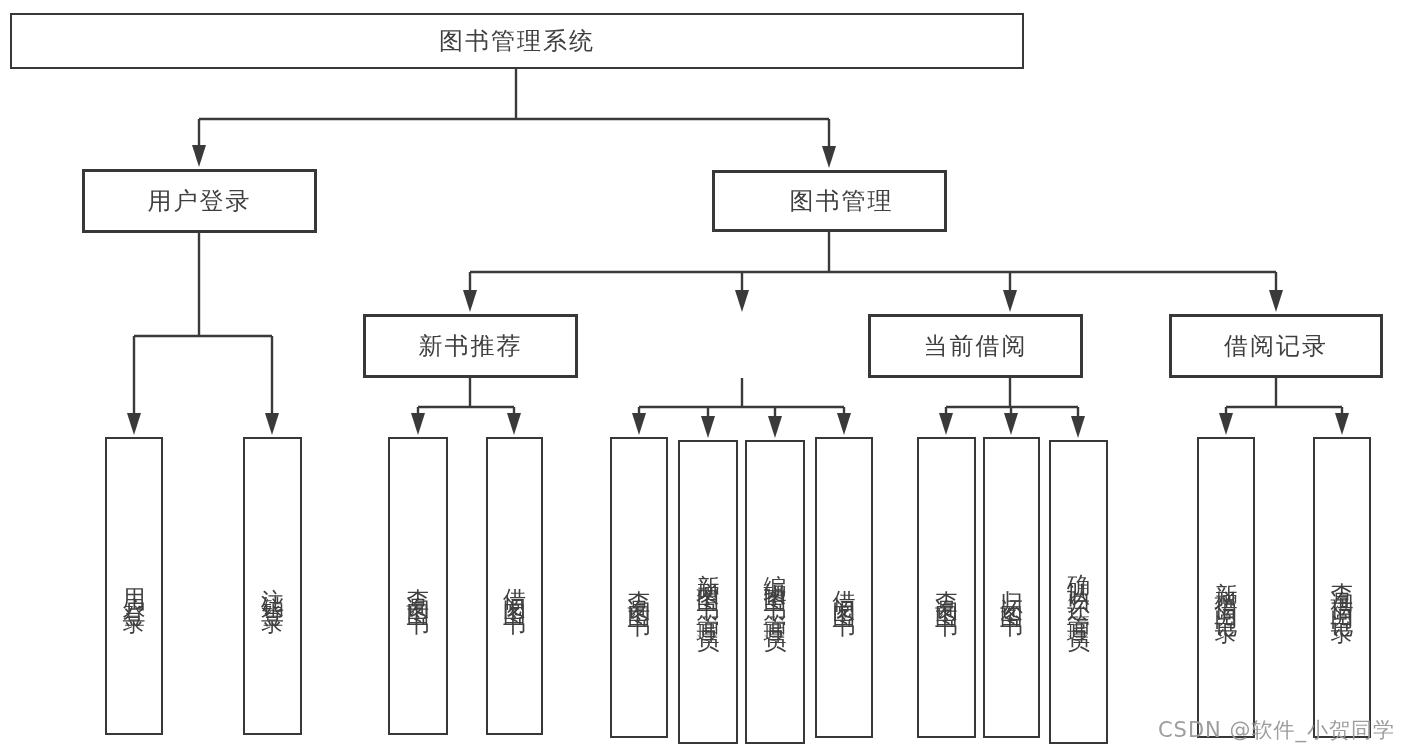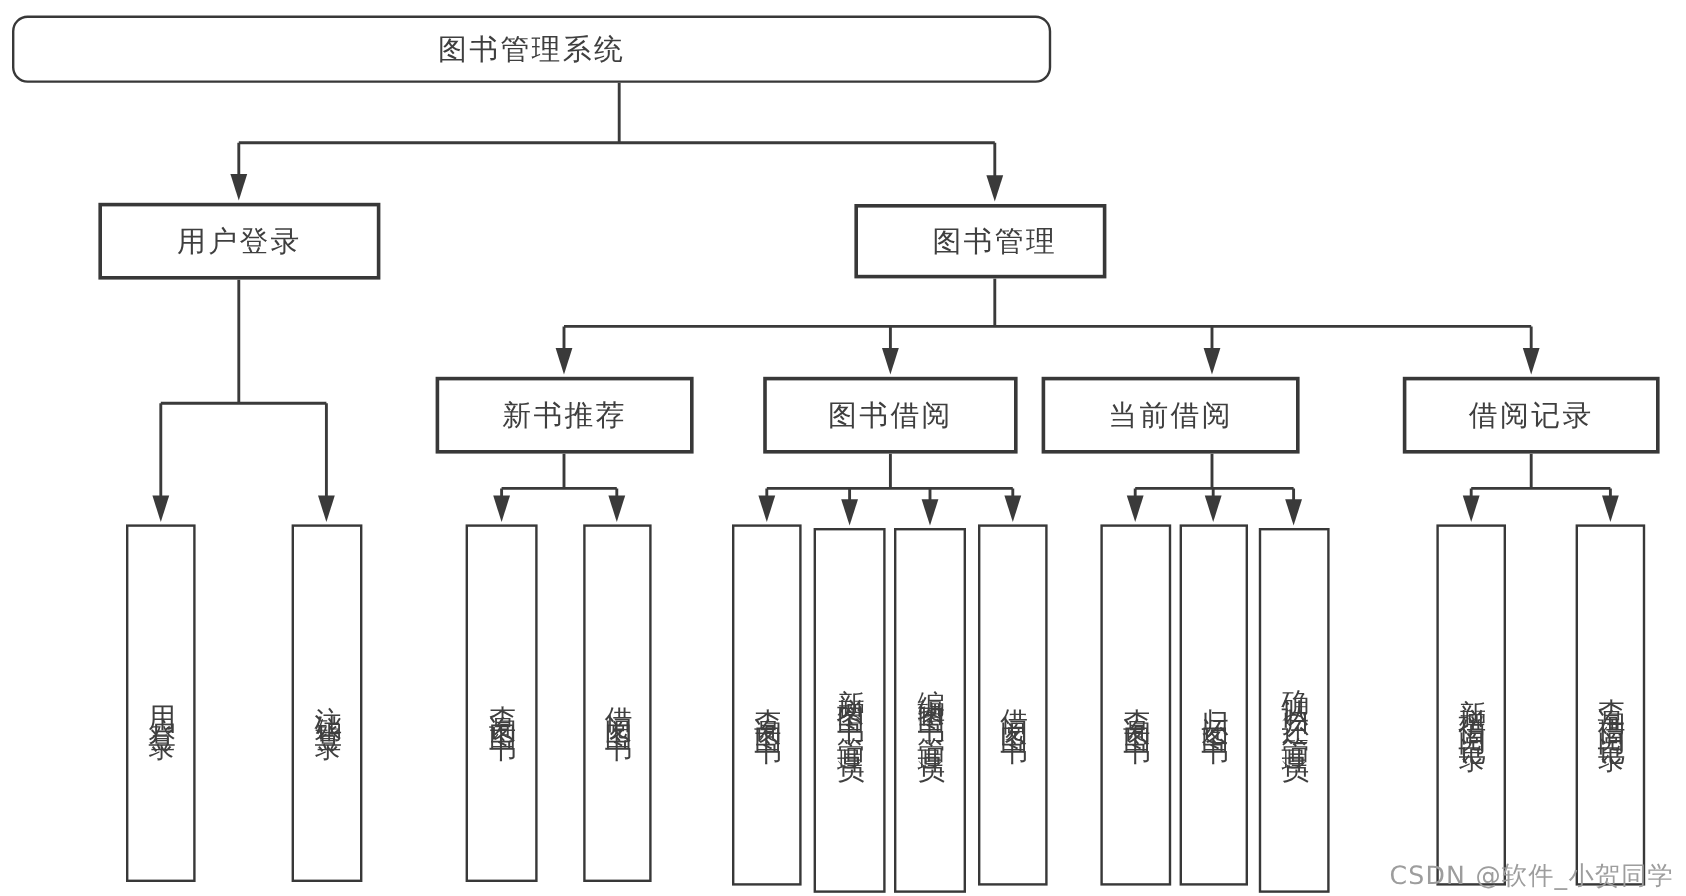--- a/index.html
+++ b/index.html
@@ -92,36 +92,33 @@
       <polygon points="768,416 782,416 775,438"></polygon>
       <polygon points="837,413 851,413 844,435"></polygon>
       <polygon points="939,413 953,413 946,435"></polygon>
       <polygon points="1004,413 1018,413 1011,435"></polygon>
       <polygon points="1071,416 1085,416 1078,438"></polygon>
       <polygon points="1219,413 1233,413 1226,435"></polygon>
       <polygon points="1335,413 1349,413 1342,435"></polygon>
     </g>
   </svg>
 
-  <div class="box lvl1" style="left:10px; top:13px; width:866px; height:56px;border-radius:13px;">
+  <div class="box lvl1" style="left:10px; top:13px; width:1014px; height:56px;">
     <span class="hlabel">图书管理系统</span>
   </div>
 
   <div class="box lvl2" style="left:82px; top:169px; width:235px; height:64px;">
     <span class="hlabel">用户登录</span>
   </div>
-  <div class="box lvl2" style="left:712px; top:170px; width:210px; height:62px;padding-left:24px;">
+  <div class="box lvl2" style="left:712px; top:170px; width:235px; height:62px;padding-left:24px;">
     <span class="hlabel">图书管理</span>
   </div>
 
   <div class="box lvl3" style="left:363px; top:314px; width:215px; height:64px;text-align:center;">
     <span class="hlabel">新书推荐</span>
-  </div>
-  <div class="box lvl3" style="left:636px; top:314px; width:212px; height:64px;">
-    <span class="hlabel">图书借阅</span>
   </div>
   <div class="box lvl3" style="left:868px; top:314px; width:215px; height:64px;">
     <span class="hlabel">当前借阅</span>
   </div>
   <div class="box lvl3" style="left:1169px; top:314px; width:214px; height:64px;">
     <span class="hlabel">借阅记录</span>
   </div>
 
   <div class="box leaf" style="left:105px; top:437px; width:58px; height:298px;">
     <span class="vlabel">用户登录</span>

